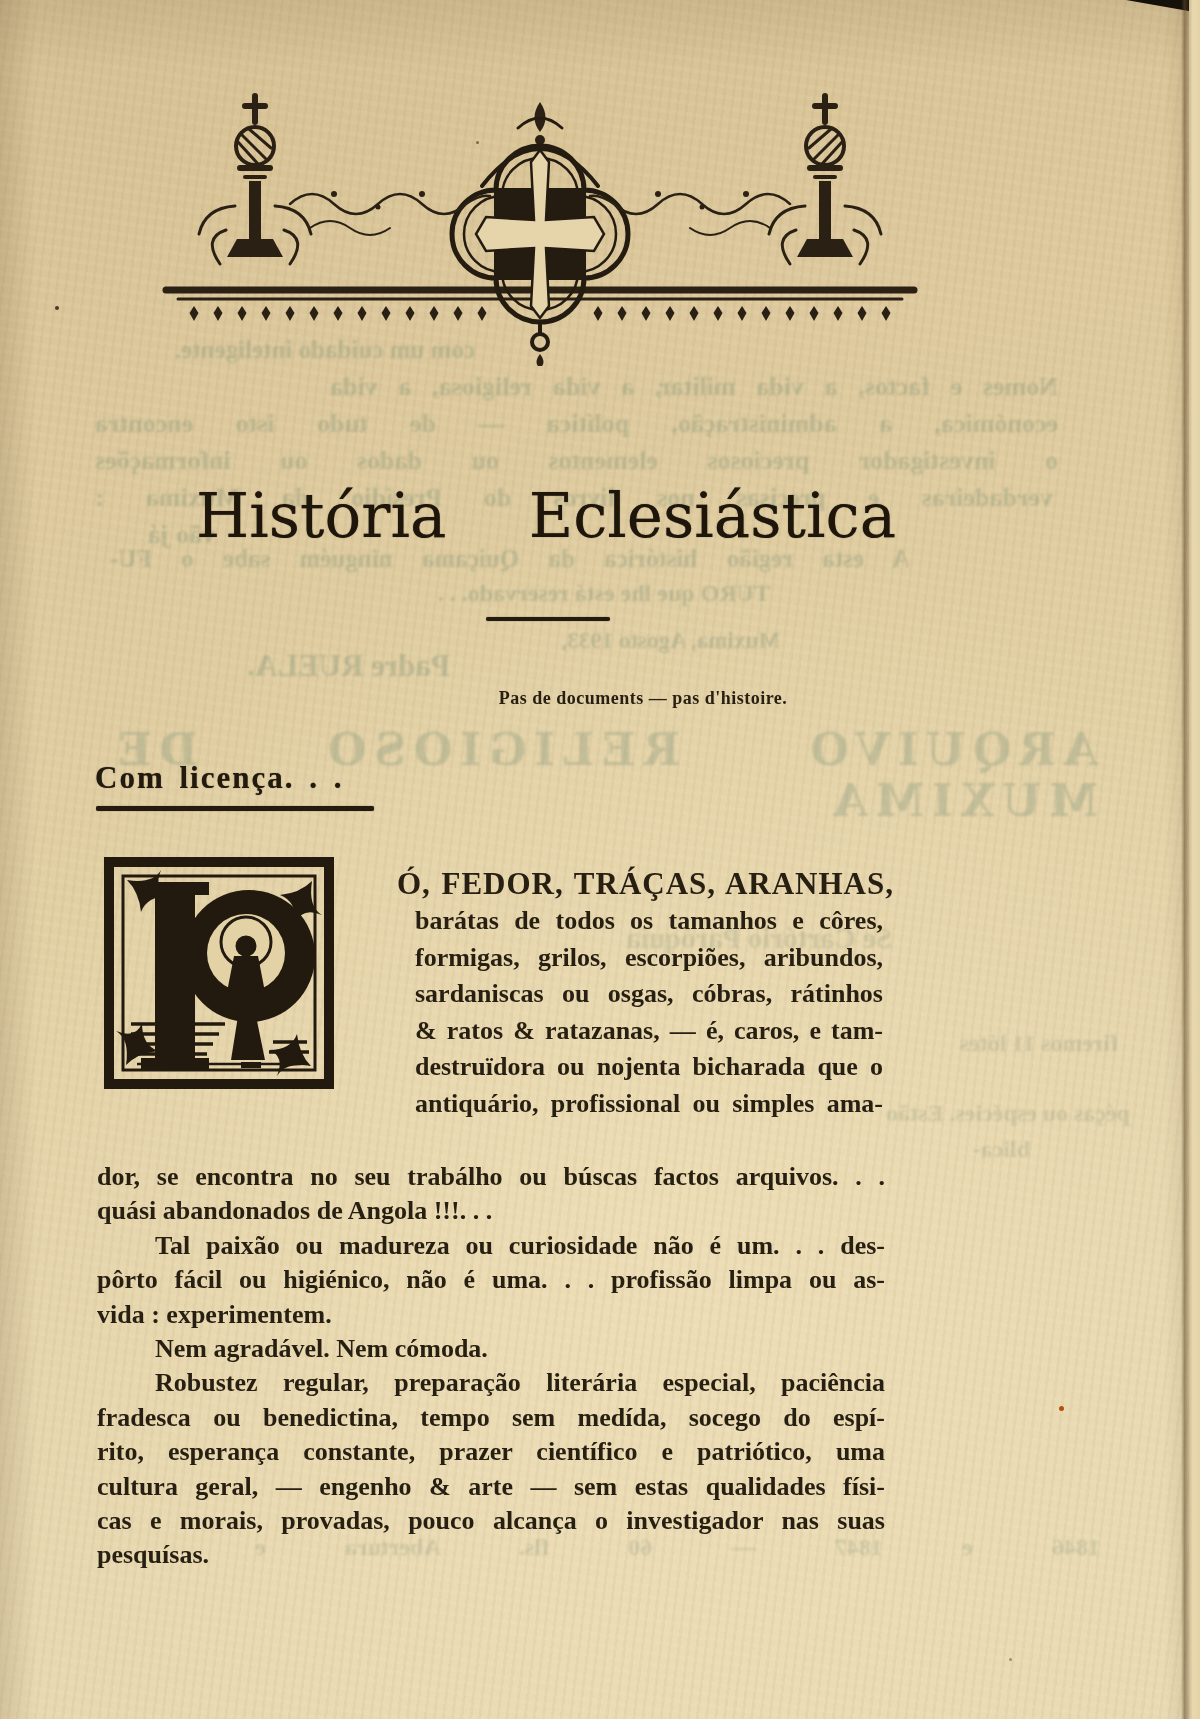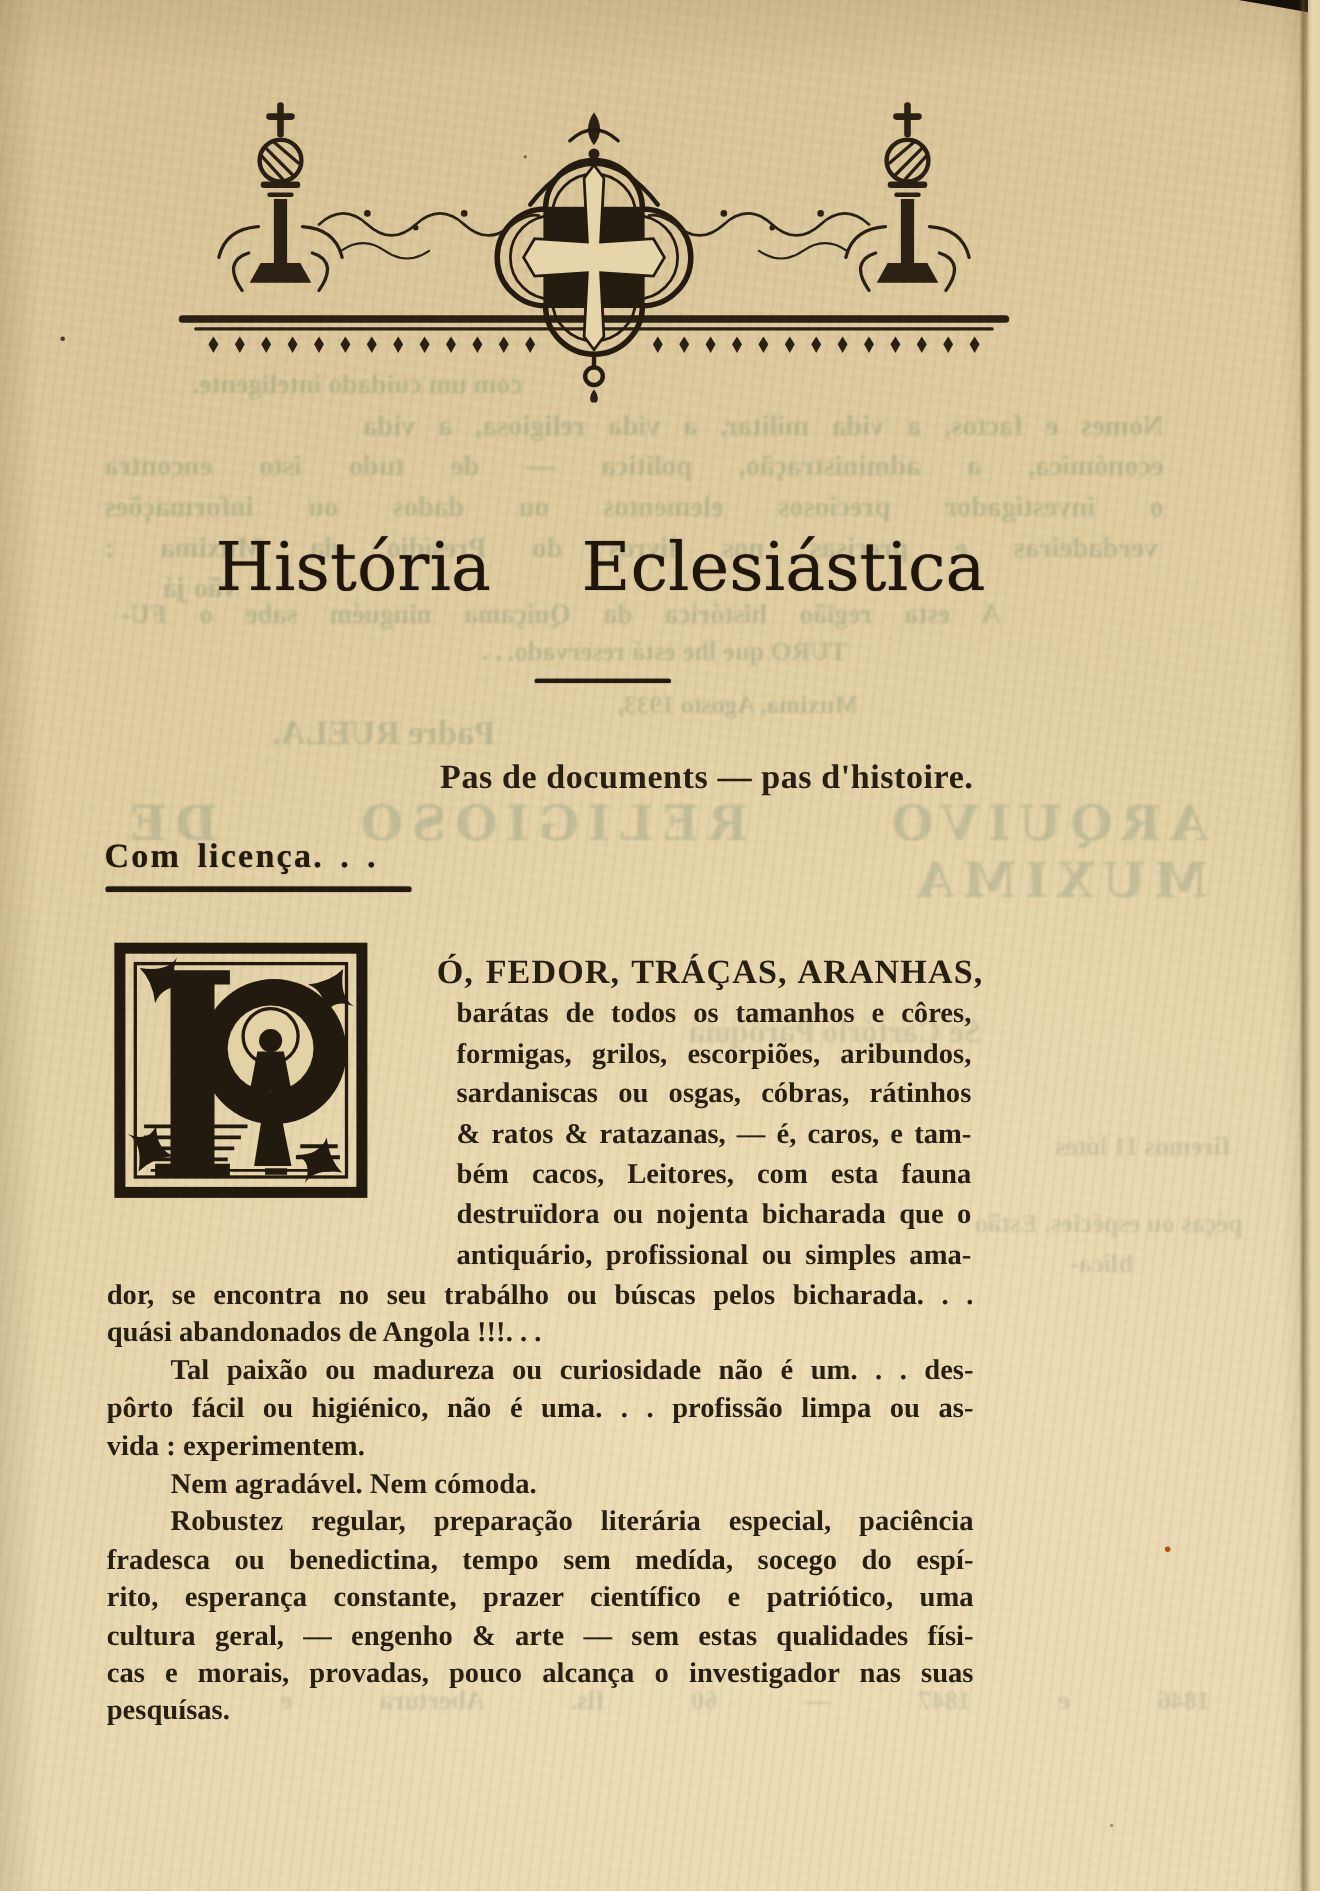--- a/index.html
+++ b/index.html
@@ -19,21 +19,21 @@
                        linear-gradient(0deg, rgba(96,74,43,0) 96%, rgba(96,74,43,.10) 100%);}
   .abs{position:absolute;}
   
   .ink{color:#271f12;font-weight:bold;}
   .title{
     font-family:"DejaVu Serif","Liberation Serif",serif;
     font-size:61px;line-height:1;color:#1f160b;
     text-align:justify;text-align-last:justify;
     text-shadow:0 0 1px rgba(31,22,11,.65);
   }
-  .epigraph{font-size:31px;letter-spacing:.5px;text-align:left;}
+  .epigraph{font-size:18px;letter-spacing:.5px;text-align:center;}
   .rule{background:#241b10;border-radius:2px;box-shadow:0 0 1px rgba(36,27,16,.8);}
   .heading{font-size:31px;letter-spacing:2px;word-spacing:5px;color:#231a0e;
     text-shadow:0 0 1px rgba(35,26,14,.6);}
   .capsline{font-size:31px;letter-spacing:1px;text-align:justify;text-align-last:justify;white-space:normal;}
   .col{font-size:26px;}
   .ncol{line-height:36.6px;}
   .wcol{line-height:34.4px;}
   .ln{text-align:justify;text-align-last:justify;}
   .pe{text-align:justify;text-align-last:left;}
   .ind{text-indent:58px;}
@@ -190,27 +190,26 @@
     </g>
   </svg>
 
   <div class="abs ink capsline" style="left:397px;top:866px;width:497px;">Ó, FEDOR, TRÁÇAS, ARANHAS,</div>
 
   <div class="abs ink col ncol" style="left:415px;top:903px;width:468px;">
     <div class="ln">barátas de todos os tamanhos e côres,</div>
     <div class="ln">formigas, grilos, escorpiões, aribundos,</div>
     <div class="ln">sardaniscas ou osgas, cóbras, rátinhos</div>
     <div class="ln">&amp; ratos &amp; ratazanas, — é, caros, e tam-</div>
-    <div class="ln">bém cacos, Leitores, com esta fauna</div>
     <div class="ln">destruïdora ou nojenta bicharada que o</div>
     <div class="ln">antiquário, profissional ou simples ama-</div>
   </div>
 
   <div class="abs ink col wcol" style="left:97px;top:1160px;width:788px;">
-    <div class="ln">dor, se encontra no seu trabálho ou búscas pelos bicharada. . .</div>
+    <div class="ln">dor, se encontra no seu trabálho ou búscas factos arquivos. . .</div>
     <div class="pe">quási abandonados de Angola !!!. . .</div>
     <div class="ln ind">Tal paixão ou madureza ou curiosidade não é um. . . des-</div>
     <div class="ln">pôrto fácil ou higiénico, não é uma. . . profissão limpa ou as-</div>
     <div class="pe">vida : experimentem.</div>
     <div class="pe ind">Nem agradável. Nem cómoda.</div>
     <div class="ln ind">Robustez regular, preparação literária especial, paciência</div>
     <div class="ln">fradesca ou benedictina, tempo sem medída, socego do espí-</div>
     <div class="ln">rito, esperança constante, prazer científico e patriótico, uma</div>
     <div class="ln">cultura geral, — engenho &amp; arte — sem estas qualidades físi-</div>
     <div class="ln">cas e morais, provadas, pouco alcança o investigador nas suas</div>

